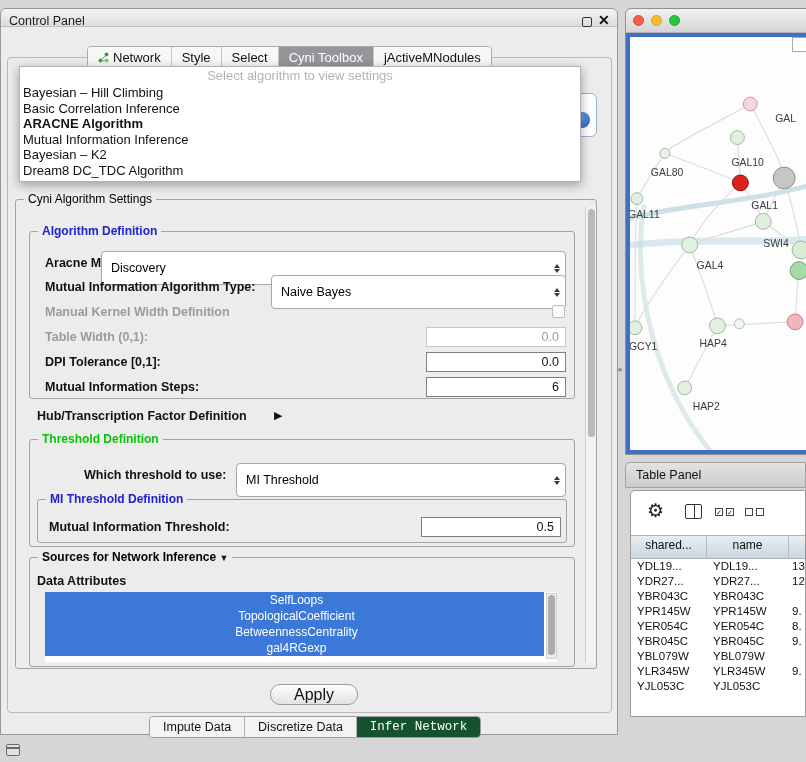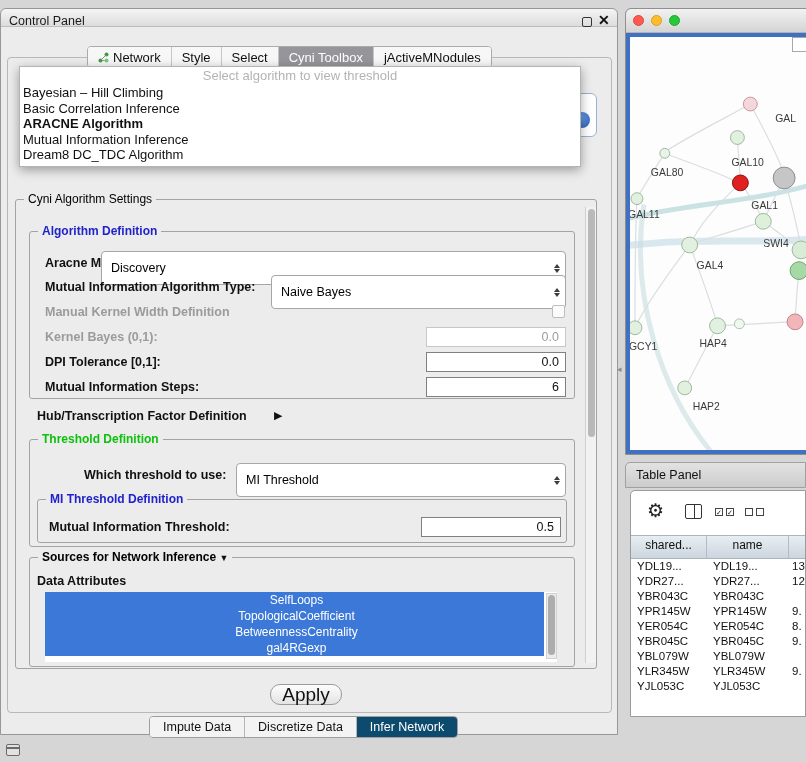--- a/index.html
+++ b/index.html
@@ -78,30 +78,30 @@
   .attr-item { height:16px; line-height:16px; width:499px; background:#3c78d8; color:#fff;
     font-size:12px; padding-left:4px; white-space:nowrap; }
   .attr-scroll { position:absolute; right:0; top:1px; width:11px; height:66px; background:#ececec; border:1px solid #d2d2d2; }
   .attr-thumb { position:absolute; left:1px; top:1px; width:7px; height:60px; background:#adadad; border-radius:4px; }
 
   
   .set-scroll { position:absolute; left:584px; top:198px; width:11px; height:456px;
     background:#f2f2f2; border-left:1px solid #d0d0d0; }
   .set-thumb { position:absolute; left:2px; top:2px; width:7px; height:228px; background:#b9b9b9; border-radius:4px; }
 
-  .apply-btn { position:absolute; left:269px; top:675px; width:72px; height:21px; border:1px solid #9a9a9a;
-    border-radius:10px; background:linear-gradient(#fdfdfd,#e3e3e3); font-size:19px; color:#111;
+  .apply-btn { position:absolute; left:269px; top:675px; width:88px; height:21px; border:1px solid #9a9a9a;
+    border-radius:10px; background:linear-gradient(#fdfdfd,#e3e3e3); font-size:16px; color:#111;
     display:flex; align-items:center; justify-content:center; }
 
   .bottom-tabs { position:absolute; left:148px; top:707px; height:22px; display:inline-flex;
     border:1px solid #9e9e9e; border-radius:4px; overflow:hidden; background:#f3f3f3; }
   .btab { display:flex; align-items:center; padding:0 13px; font-size:12.5px; color:#111;
     border-right:1px solid #b5b5b5; background:#f3f3f3; white-space:nowrap; }
   .btab:last-child { border-right:none; }
-  .btab.active { background:#0c4a6e; color:#fff; }
+  .btab.active { background:#14532d; color:#fff;font-family:Liberation Mono, monospace; }
 
   .splitter-arrow { position:absolute; left:617px; top:364px; font-size:9px; color:#8b8b8b; }
 
   
   .net-window { position:absolute; left:625px; top:8px; width:186px; height:447px;
     background:#d8d8d8; border:1px solid #8f8f8f; border-radius:6px 0 0 0; }
   .net-titlebar { position:absolute; left:0; top:0; width:100%; height:24px;
     background:linear-gradient(#f2f2f2,#d4d4d4); border-bottom:1px solid #b3b3b3; border-radius:6px 0 0 0; }
   .light { position:absolute; top:6px; width:11px; height:11px; border-radius:50%; }
   .light.red { left:7px; background:#ff5a52; border:1px solid #d94941; }
@@ -184,26 +184,27 @@
         <div class="tab">
           <span>jActiveMNodules</span>
         </div>
       </div>
 
     <div class="dd-fragment">
       <span class="info-circle"></span>
     </div>
 
     <div class="dropdown">
-      <div class="dd-placeholder">Select algorithm to view threshold</div>
+      <div class="dd-placeholder">Select algorithm to view settings</div>
 
     <div class="dd-item">Bayesian – Hill Climbing</div>
         <div class="dd-item">Basic Correlation Inference</div>
         <div class="dd-item selected">ARACNE Algorithm</div>
         <div class="dd-item">Mutual Information Inference</div>
+        <div class="dd-item">Bayesian – K2</div>
         <div class="dd-item">Dream8 DC_TDC Algorithm</div>
       </div>
 
     <div class="groupbox" style="left:14px; top:190px; width:582px; height:470px;padding-left:8px;">
       <span class="legend">Cyni Algorithm Settings</span>
     </div>
     <div class="set-scroll">
         <div class="set-thumb"></div>
       </div>
 
@@ -225,21 +226,21 @@
       <span>Naive Bayes</span>
       <span class="combo-arrows">
           <span class="arr-up"></span>
           <span class="arr-down"></span>
         </span>
     </div>
 
     <span class="lbl disabled" style="left:44px; top:296px;">Manual Kernel Width Definition</span>
     <span class="checkbox" style="left:551px; top:296px;"></span>
 
-    <span class="lbl disabled" style="left:44px; top:321px;">Kernel Bayes (0,1):</span>
+    <span class="lbl disabled" style="left:44px; top:321px;">Table Width (0,1):</span>
     <div class="field disabled" style="left:425px; top:318px; width:140px;">
       <span>0.0</span>
     </div>
 
     <span class="lbl" style="left:44px; top:346px;">DPI Tolerance [0,1]:</span>
     <div class="field" style="left:425px; top:343px; width:140px;">
       <span>0.0</span>
     </div>
 
     <span class="lbl" style="left:44px; top:371px;">Mutual Information Steps:</span>

